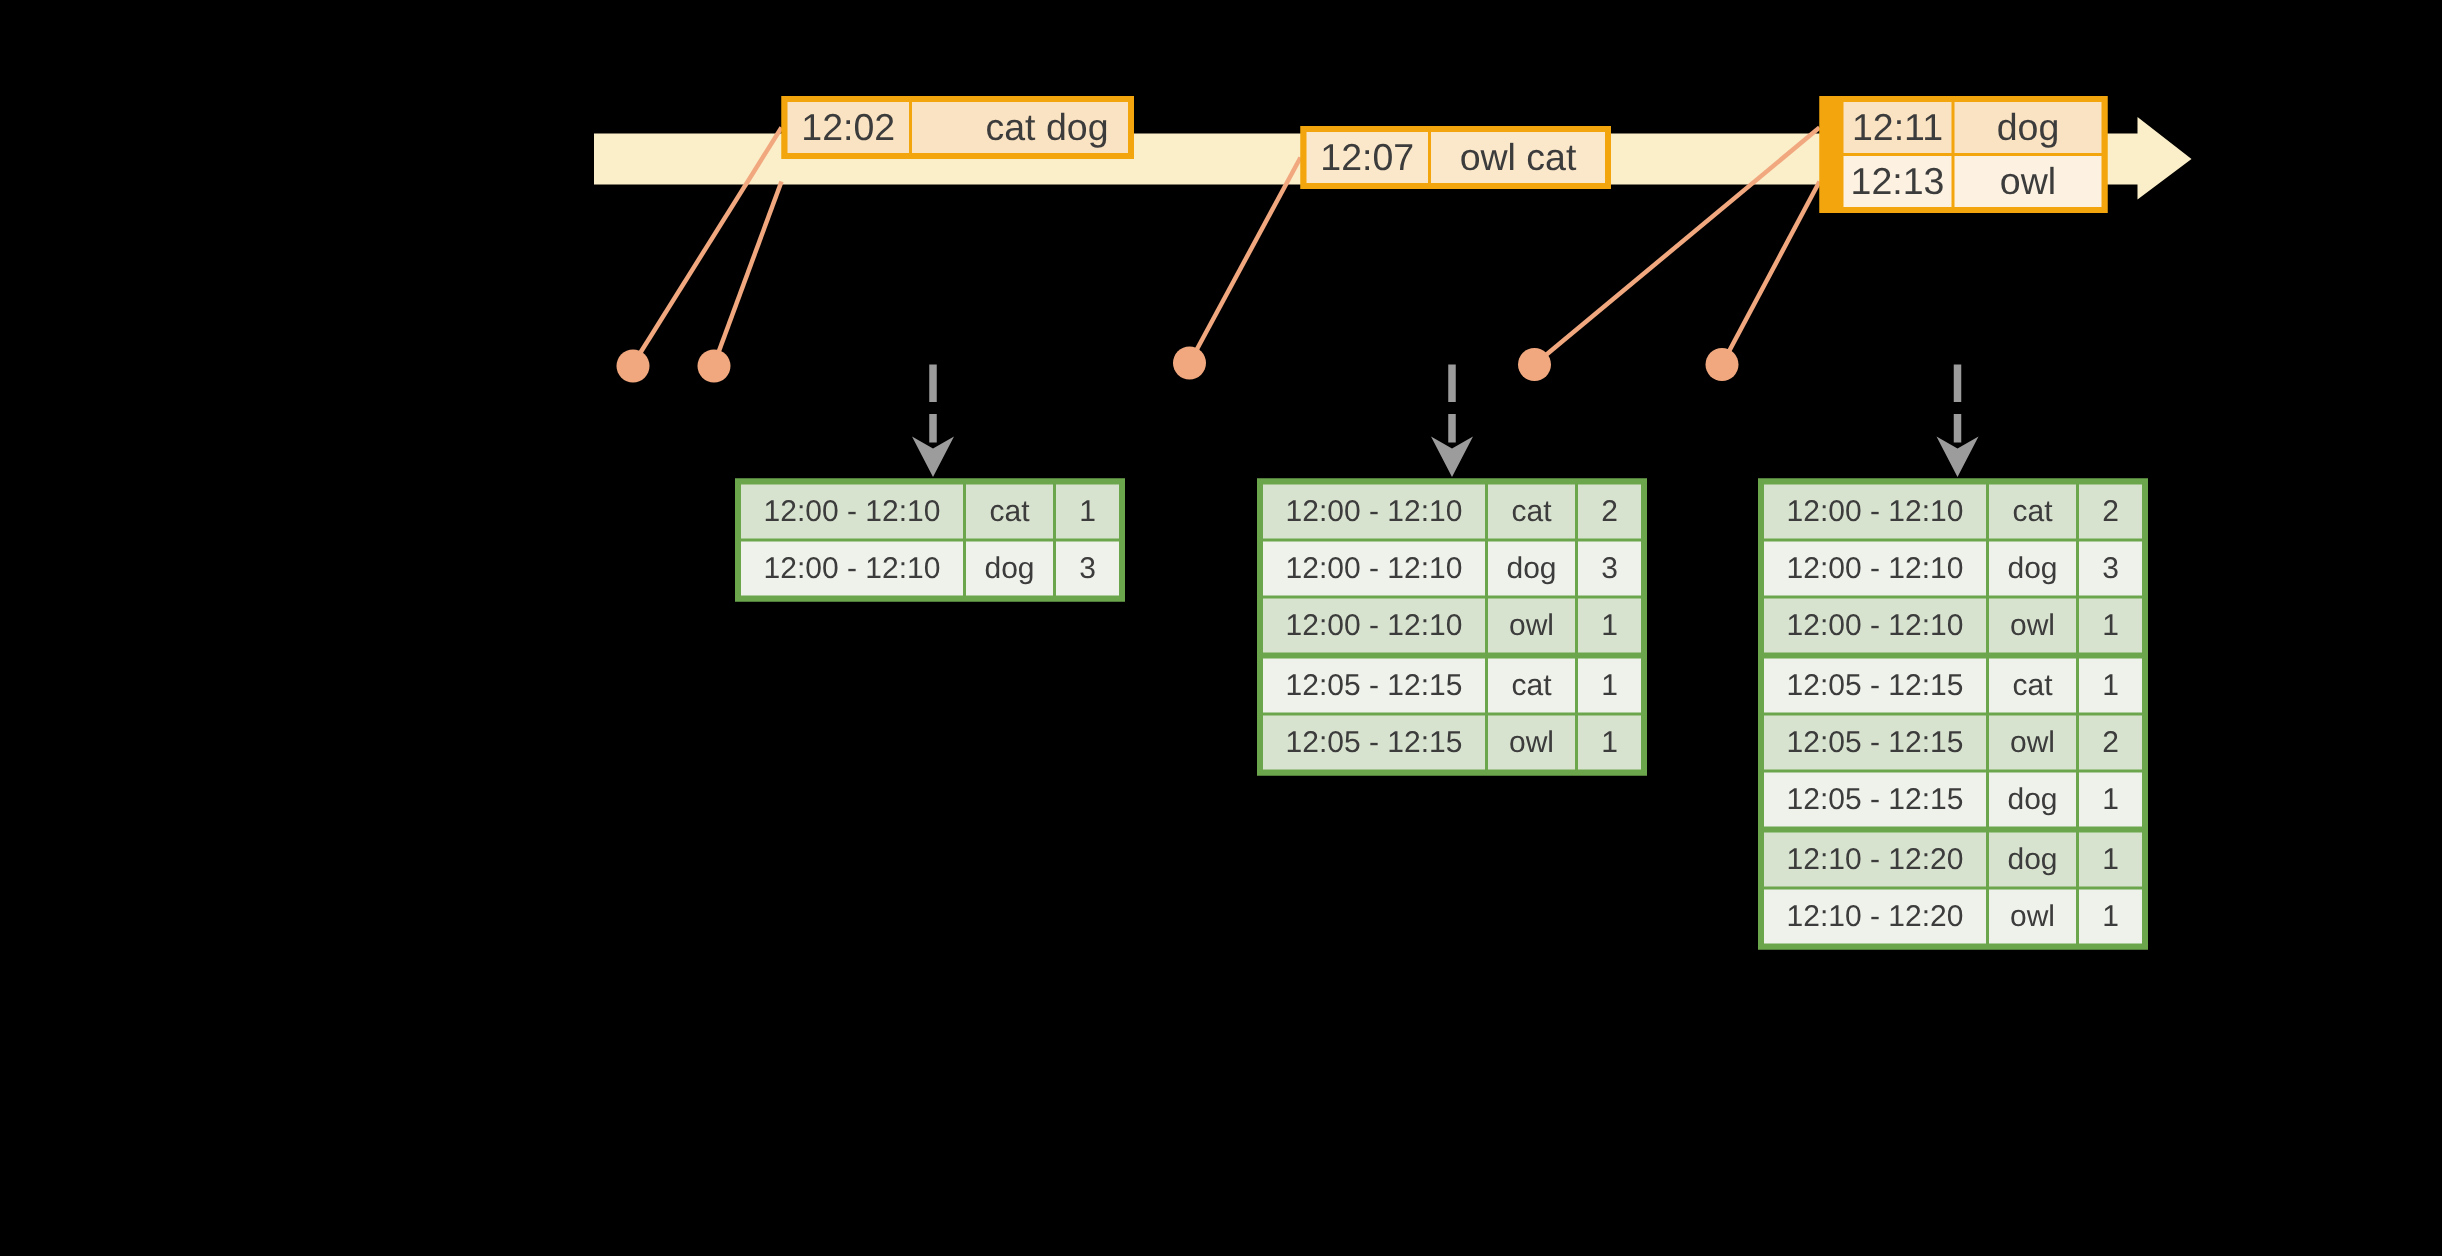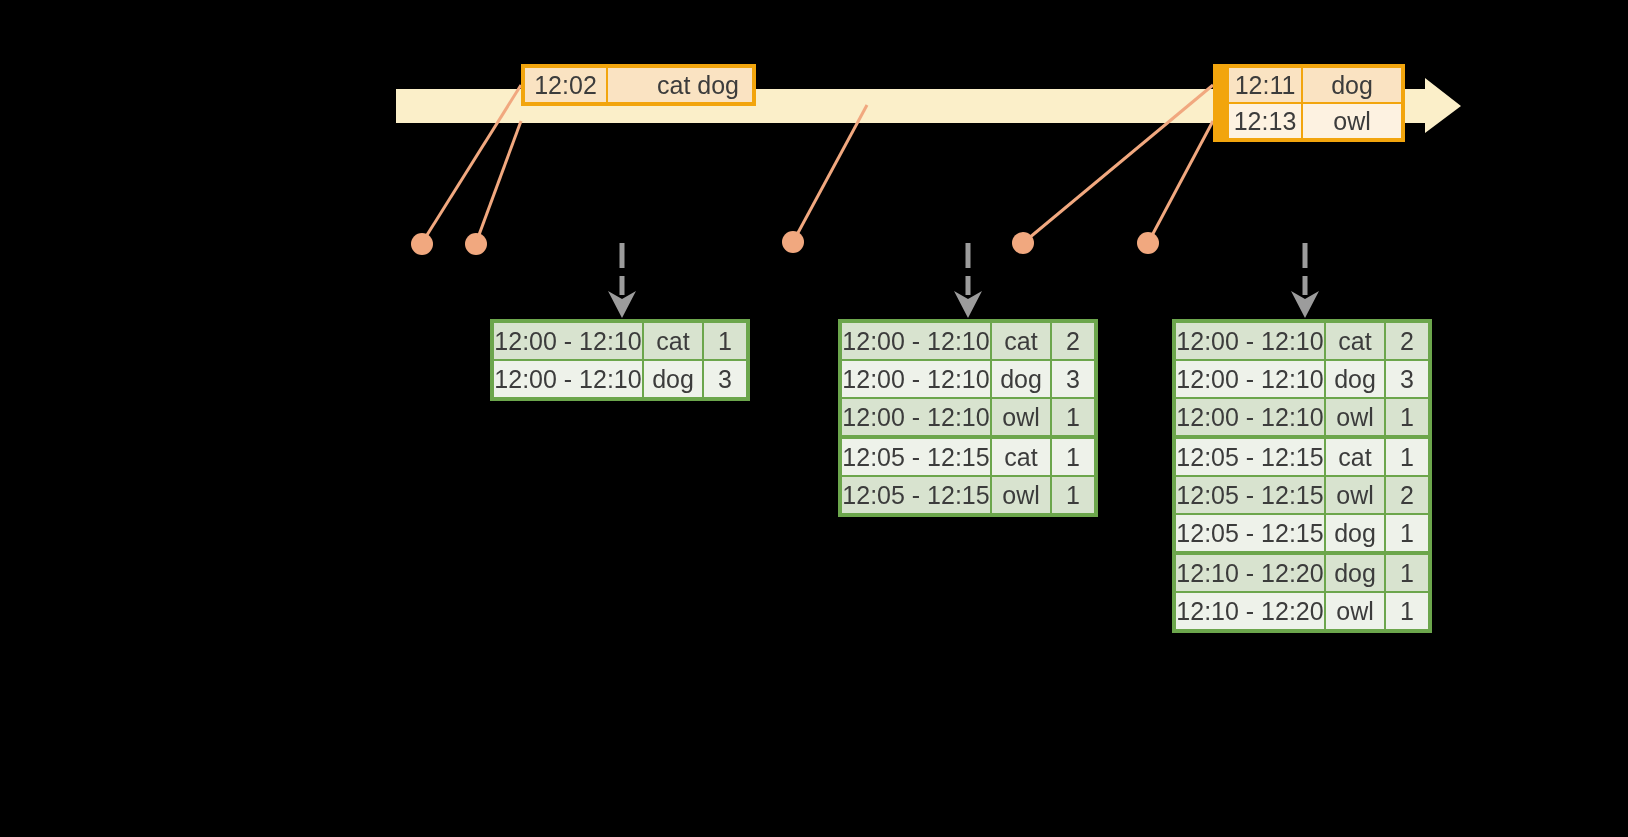--- a/index.html
+++ b/index.html
@@ -56,21 +56,21 @@
   .rtable{
     position:absolute;
     background:var(--c-table-border,#6CA64C);
     border:3px solid var(--c-table-border,#6CA64C);
     display:flex;flex-direction:column;gap:2px;padding:1px;
   }
   .rrow{display:flex;gap:2px;}
   .rrow.group-start{margin-top:2px;}
   .rcell{
     height:36px;display:flex;align-items:center;justify-content:center;
-    font-size:25px;color:var(--c-text,#3C3C3C);
+    font-size:20px;color:var(--c-text,#3C3C3C);
   }
   .rcell.win{width:148px;} .rcell.word{width:58px;} .rcell.cnt{width:42px;}
   .rrow.dark .rcell{background:var(--c-table-row-dark,#D8E3CF);}
   .rrow.light .rcell{background:var(--c-table-row-light,#EEF2EA);}
 </style>
 </head>
 <body>
 
 <div class="stage">
 
@@ -100,20 +100,26 @@
     <polygon class="trig-head" points="1291,291 1305,318 1319,291 1305,299"></polygon>
   </svg>
 
   <div class="event-box box-a" style="left:521px;top:64px;">
     <div class="event-row dark">
       <div class="ecell time">12:02</div>
       <div class="ecell words">cat dog</div>
     </div>
   </div>
 
+  <div class="event-box box-b" style="left:867px;top:84px;">
+    <div class="event-row medium">
+      <div class="ecell time">12:07</div>
+      <div class="ecell words">owl cat</div>
+    </div>
+  </div>
 
   <div class="event-box box-c" style="left:1213px;top:64px;">
     <div class="event-row dark">
       <div class="ecell time">12:11</div>
       <div class="ecell words">dog</div>
     </div>
     <div class="event-row light">
       <div class="ecell time">12:13</div>
       <div class="ecell words">owl</div>
     </div>

